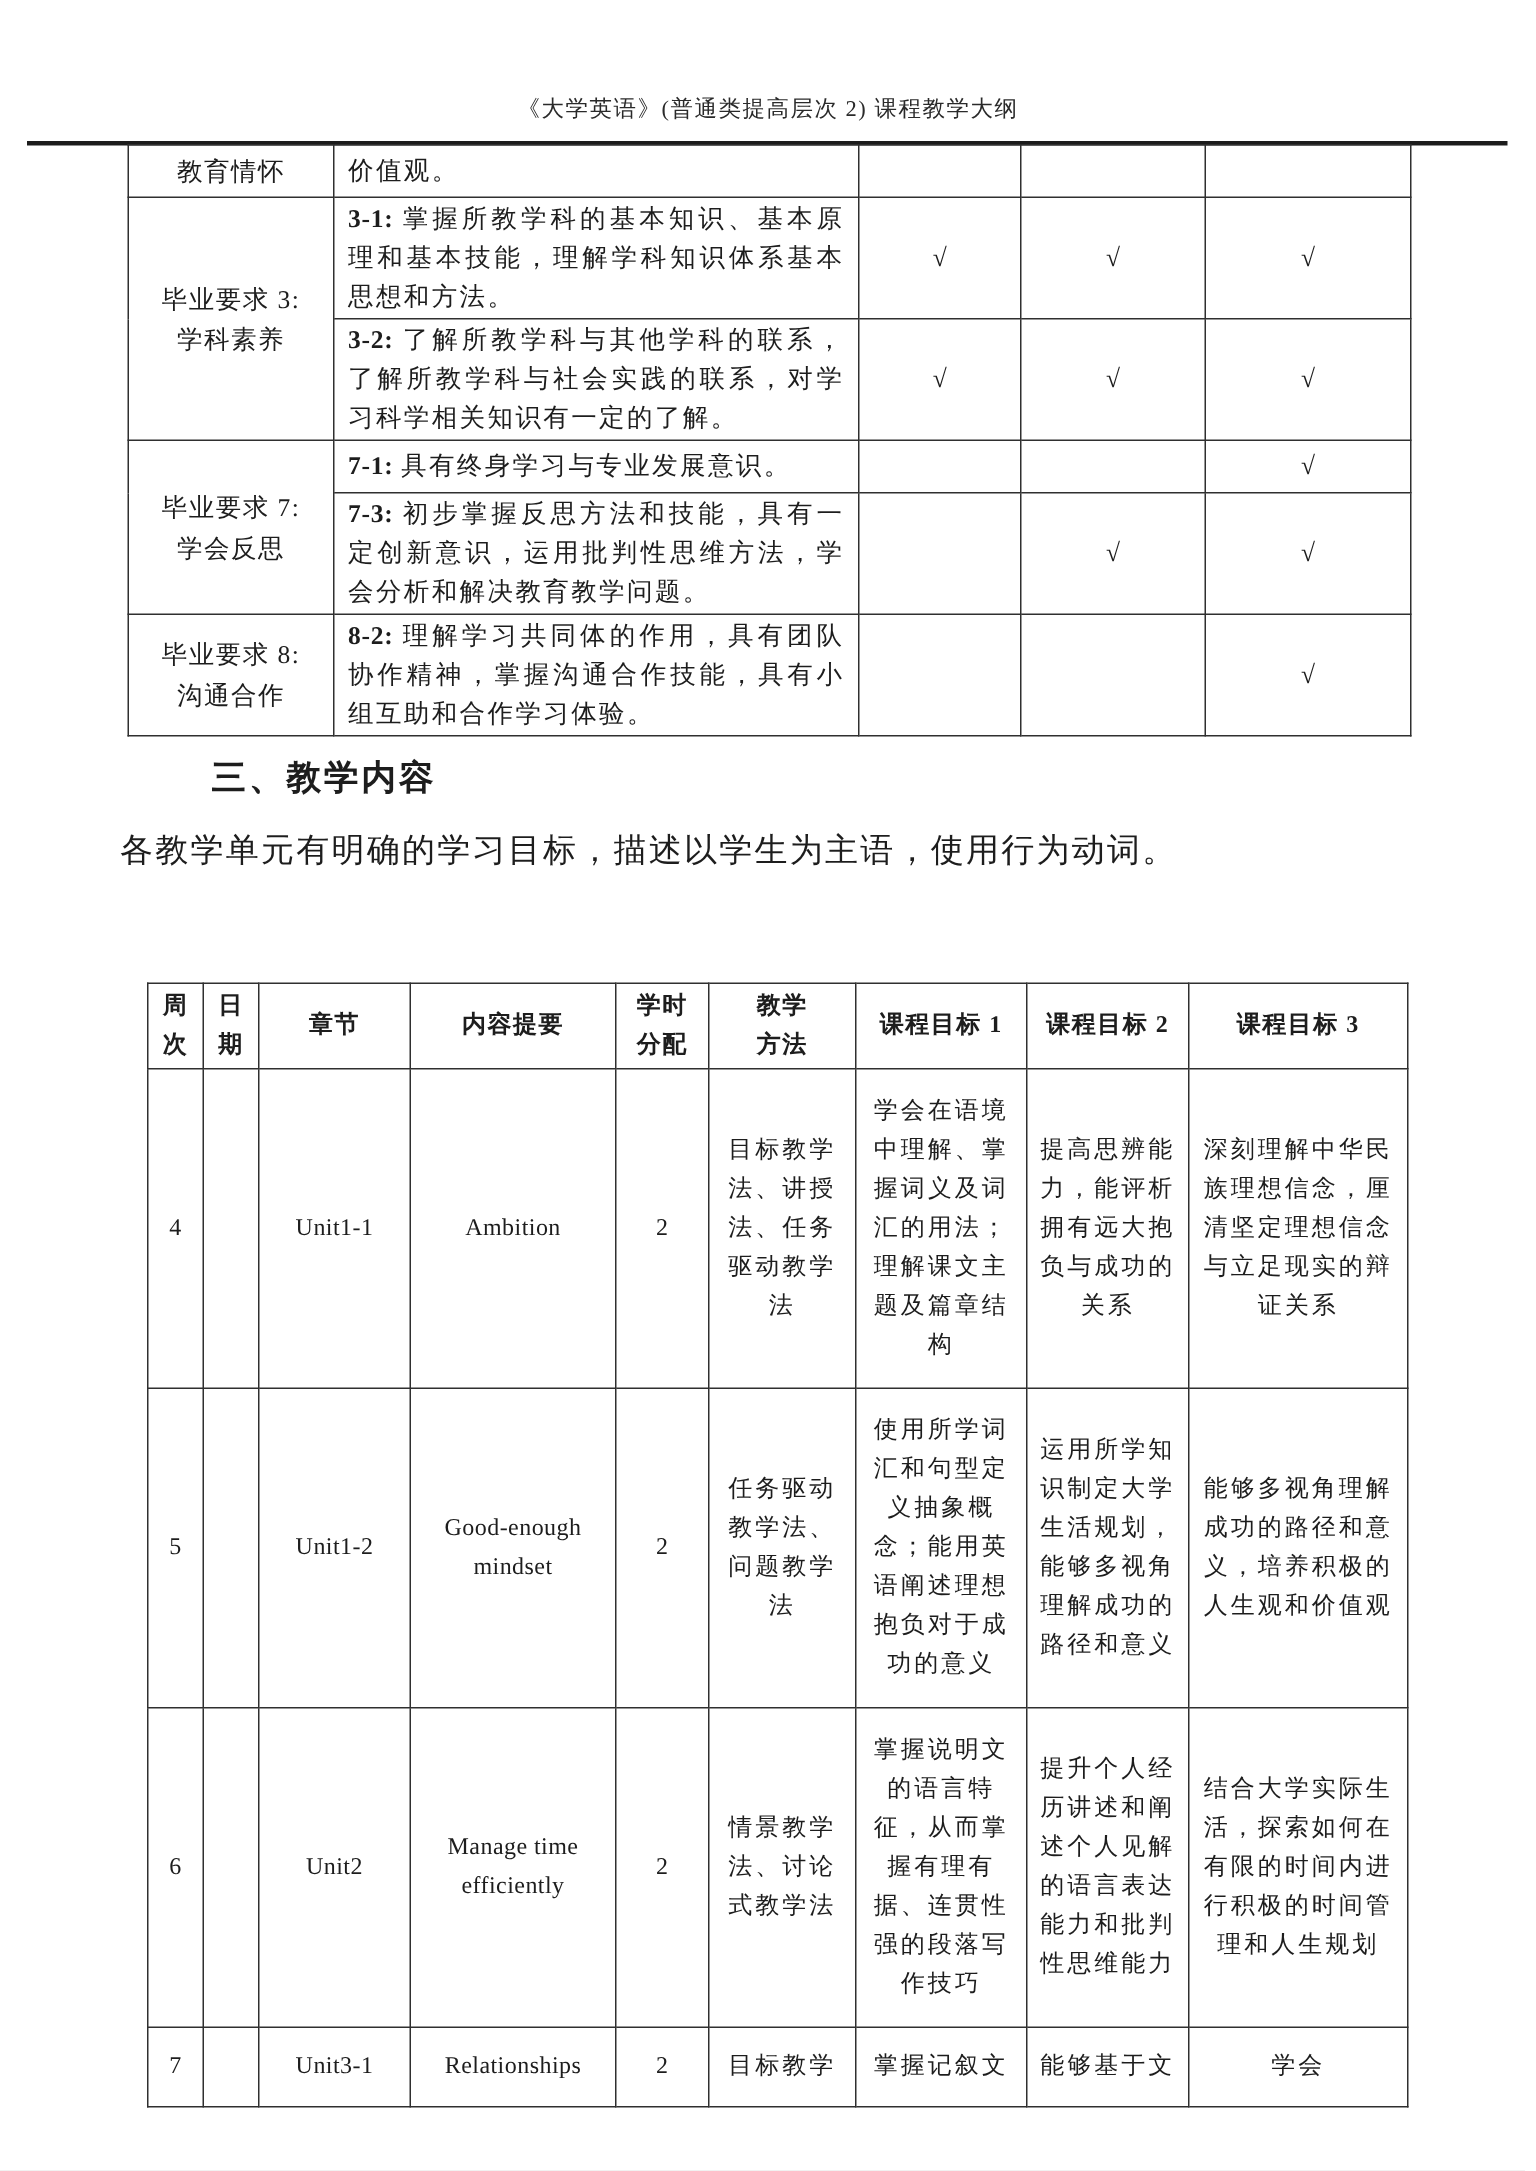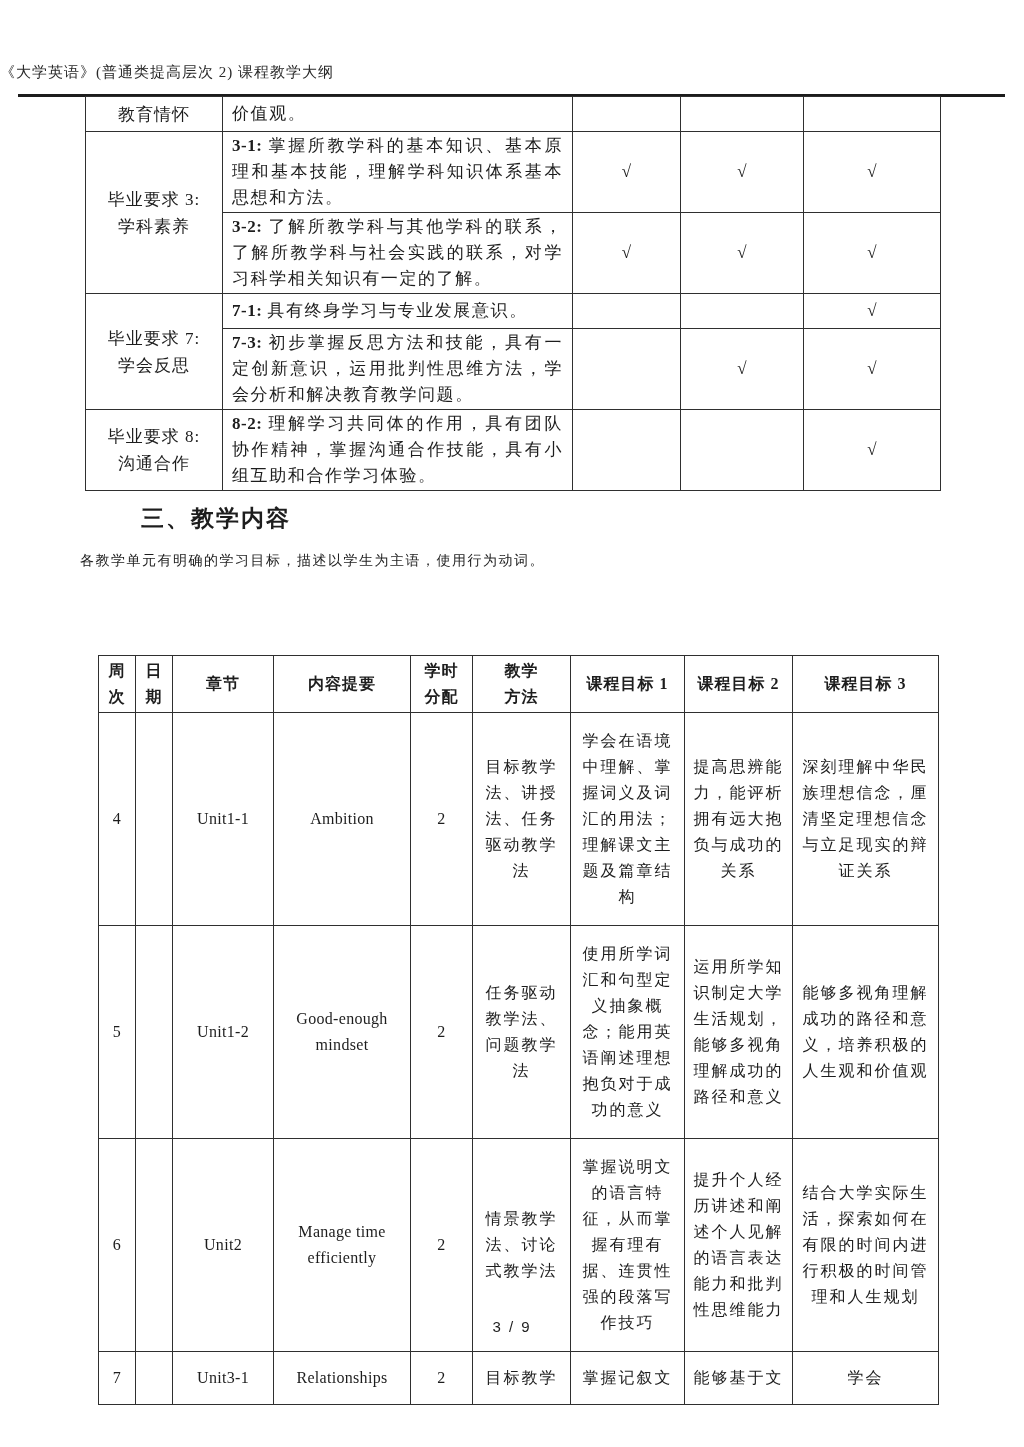--- a/index.html
+++ b/index.html
@@ -1,21 +1,21 @@
 <!DOCTYPE html>
 <html><head>
 <meta charset="utf-8">
 <style>
   html,body{margin:0;padding:0;background:#e8e8e8;}
   .page{
     position:relative;width:1024px;height:1447px;margin:0 auto;background:#ffffff;
     font-family:"Liberation Serif","DejaVu Serif",serif;color:#1d1d1d;overflow:hidden;
   }
   .doc-title{
-    position:absolute;top:63px;left:0;width:1024px;
+    position:absolute;top:63px;left:0;width:1024px;text-align:center;
     font-size:15px;letter-spacing:1px;color:#2a2a2a;
   }
   .header-rule{
     position:absolute;top:94px;left:18px;width:987px;height:3px;background:#1c1c1c;
   }
   table{border-collapse:collapse;table-layout:fixed;}
   td{border:1.5px solid #2f2f2f;vertical-align:middle;overflow:hidden;}
 
   
   .matrix{position:absolute;left:85px;top:96px;width:855px;padding-left:16px;}
@@ -27,21 +27,21 @@
     text-align:justify;padding:1px 9px;letter-spacing:1.6px;line-height:26px;
   }
   .m-desc .code{font-weight:bold;margin-right:5px;letter-spacing:0.5px;}
   .m-mark{text-align:center;font-size:17px;}
 
   
   .section-heading{
     position:absolute;left:141px;top:503px;font-size:23px;font-weight:bold;letter-spacing:2px;
   }
   .intro{
-    position:absolute;left:80px;top:552px;width:880px;font-size:14px;letter-spacing:1.5px;
+    position:absolute;left:80px;top:552px;width:880px;font-size:22px;letter-spacing:1.5px;
   }
   .t2-title{
     position:absolute;left:0;top:611px;width:1024px;text-align:center;
     font-size:21px;font-weight:bold;letter-spacing:1px;
   }
 
   
   .sched{position:absolute;left:98px;top:655px;width:840px;}
   .sched td{font-size:16px;text-align:center;line-height:26px;}
   .s-head{
@@ -200,15 +200,14 @@
       <td class="s-latin">Relationships</td>
       <td class="s-latin">2</td>
       <td class="s-cn">目标教学</td>
       <td class="s-cn">掌握记叙文</td>
       <td class="s-cn">能够基于文</td>
       <td class="s-cn">学会</td>
     </tr>
   </tbody>
     </table>
 
-  <div class="page-num">3 / 9</div>
 
 </div>
 
 </body></html>

